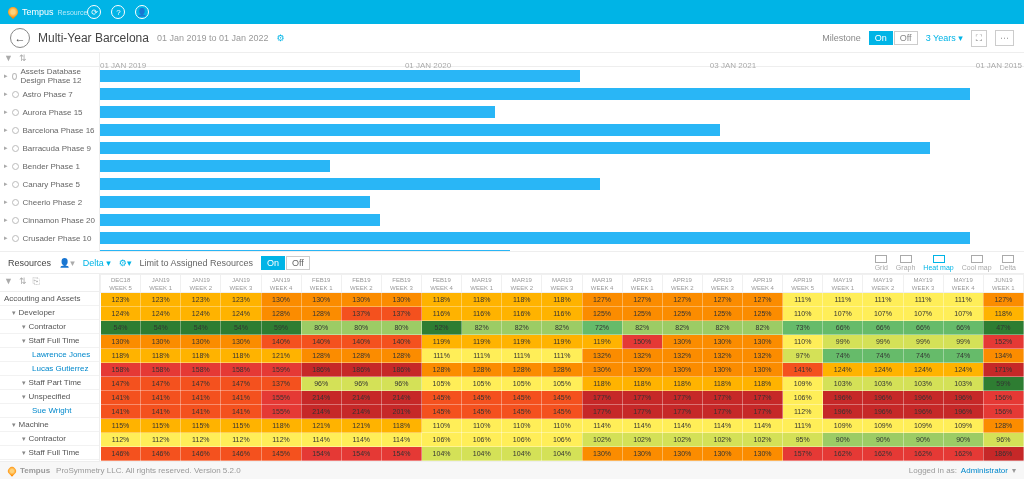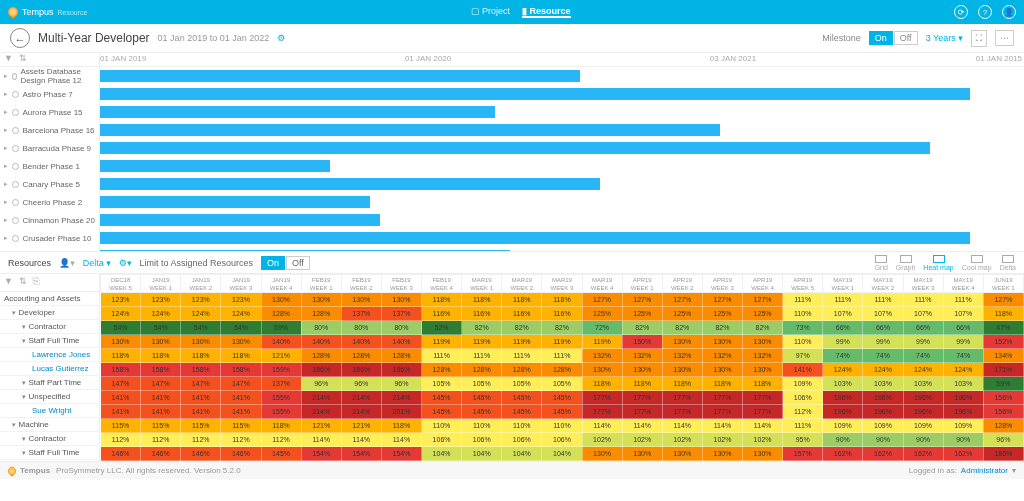--- a/index.html
+++ b/index.html
@@ -21,21 +21,21 @@
 .pill span{padding:1px 5px;border:1px solid #ccc}
 .pill .on{background:#00b4e6;color:#fff;border-color:#00b4e6}
 .gantt{display:flex;height:200px;border-top:1px solid #eee;border-bottom:1px solid #eee}
 .gcol-left{width:100px;border-right:1px solid #eee;overflow:hidden}
 .gcol-left .tools{height:14px;border-bottom:1px solid #eee;display:flex;gap:6px;padding:0 4px;color:#aaa}
 .grow{height:18px;display:flex;align-items:center;padding:0 4px;gap:4px;font-size:8px;color:#666}
 .grow .rad{width:7px;height:7px;border:1px solid #bbb;border-radius:50%}
 .grow .pt{color:#aaa;font-size:7px}
 .gcol-right{flex:1;position:relative;overflow:hidden}
 .gtl{height:14px;border-bottom:1px solid #eee;position:relative;font-size:8px;color:#aaa}
-.gtl span{position:absolute;top:1px}
+.gtl span{position:absolute;top:8px}
 .gbars{position:relative}
 .gbar{position:absolute;height:12px;background:#29b6f6}
 .resbar{height:22px;display:flex;align-items:center;padding:0 8px;gap:8px;font-size:9px;color:#666;border-bottom:1px solid #eee}
 .resbar .sep{flex:1}
 .viewbtn{display:flex;flex-direction:column;align-items:center;gap:1px;font-size:7px;color:#aaa;cursor:pointer}
 .viewbtn.active{color:#00b4e6}
 .vbicon{width:12px;height:8px;border:1px solid currentColor}
 .heat{display:flex}
 .hleft{width:100px;border-right:1px solid #eee}
 .hleft .tools{height:18px;border-bottom:1px solid #eee;display:flex;gap:6px;padding:2px 4px;color:#aaa}
@@ -54,34 +54,30 @@
 </style>
 </head>
 <body>
 
 <div class="topbar">
  <div class="logo">
   <span class="flame"></span>
   <span>Tempus</span>
   <span style="font-size:7px;opacity:.7">Resource</span>
  </div>
- <div class="topnav">
-  <a>▢ <span>Project</span></a>
-  <a class="active">▮ <span>Resource</span></a>
- </div>
  <div class="topicons">
   <span>⟳</span>
   <span>?</span>
   <span>👤</span>
  </div>
 </div>
 
 <div class="hdr">
  <div class="back">←</div>
- <span class="title">Multi-Year Developer</span>
+ <span class="title">Multi-Year Barcelona</span>
  <span class="subtitle">01 Jan 2019 to 01 Jan 2022</span>
  <span style="color:#00b4e6">⚙</span>
  <div class="hdr-right">
   <span>Milestone</span>
   <span class="pill">
    <span class="on">On</span>
         <span>Off</span>
   </span>
   <span style="color:#00b4e6"><span>3 Years</span> ▾</span>
   <span style="border:1px solid #ccc;padding:2px 4px">⛶</span>

